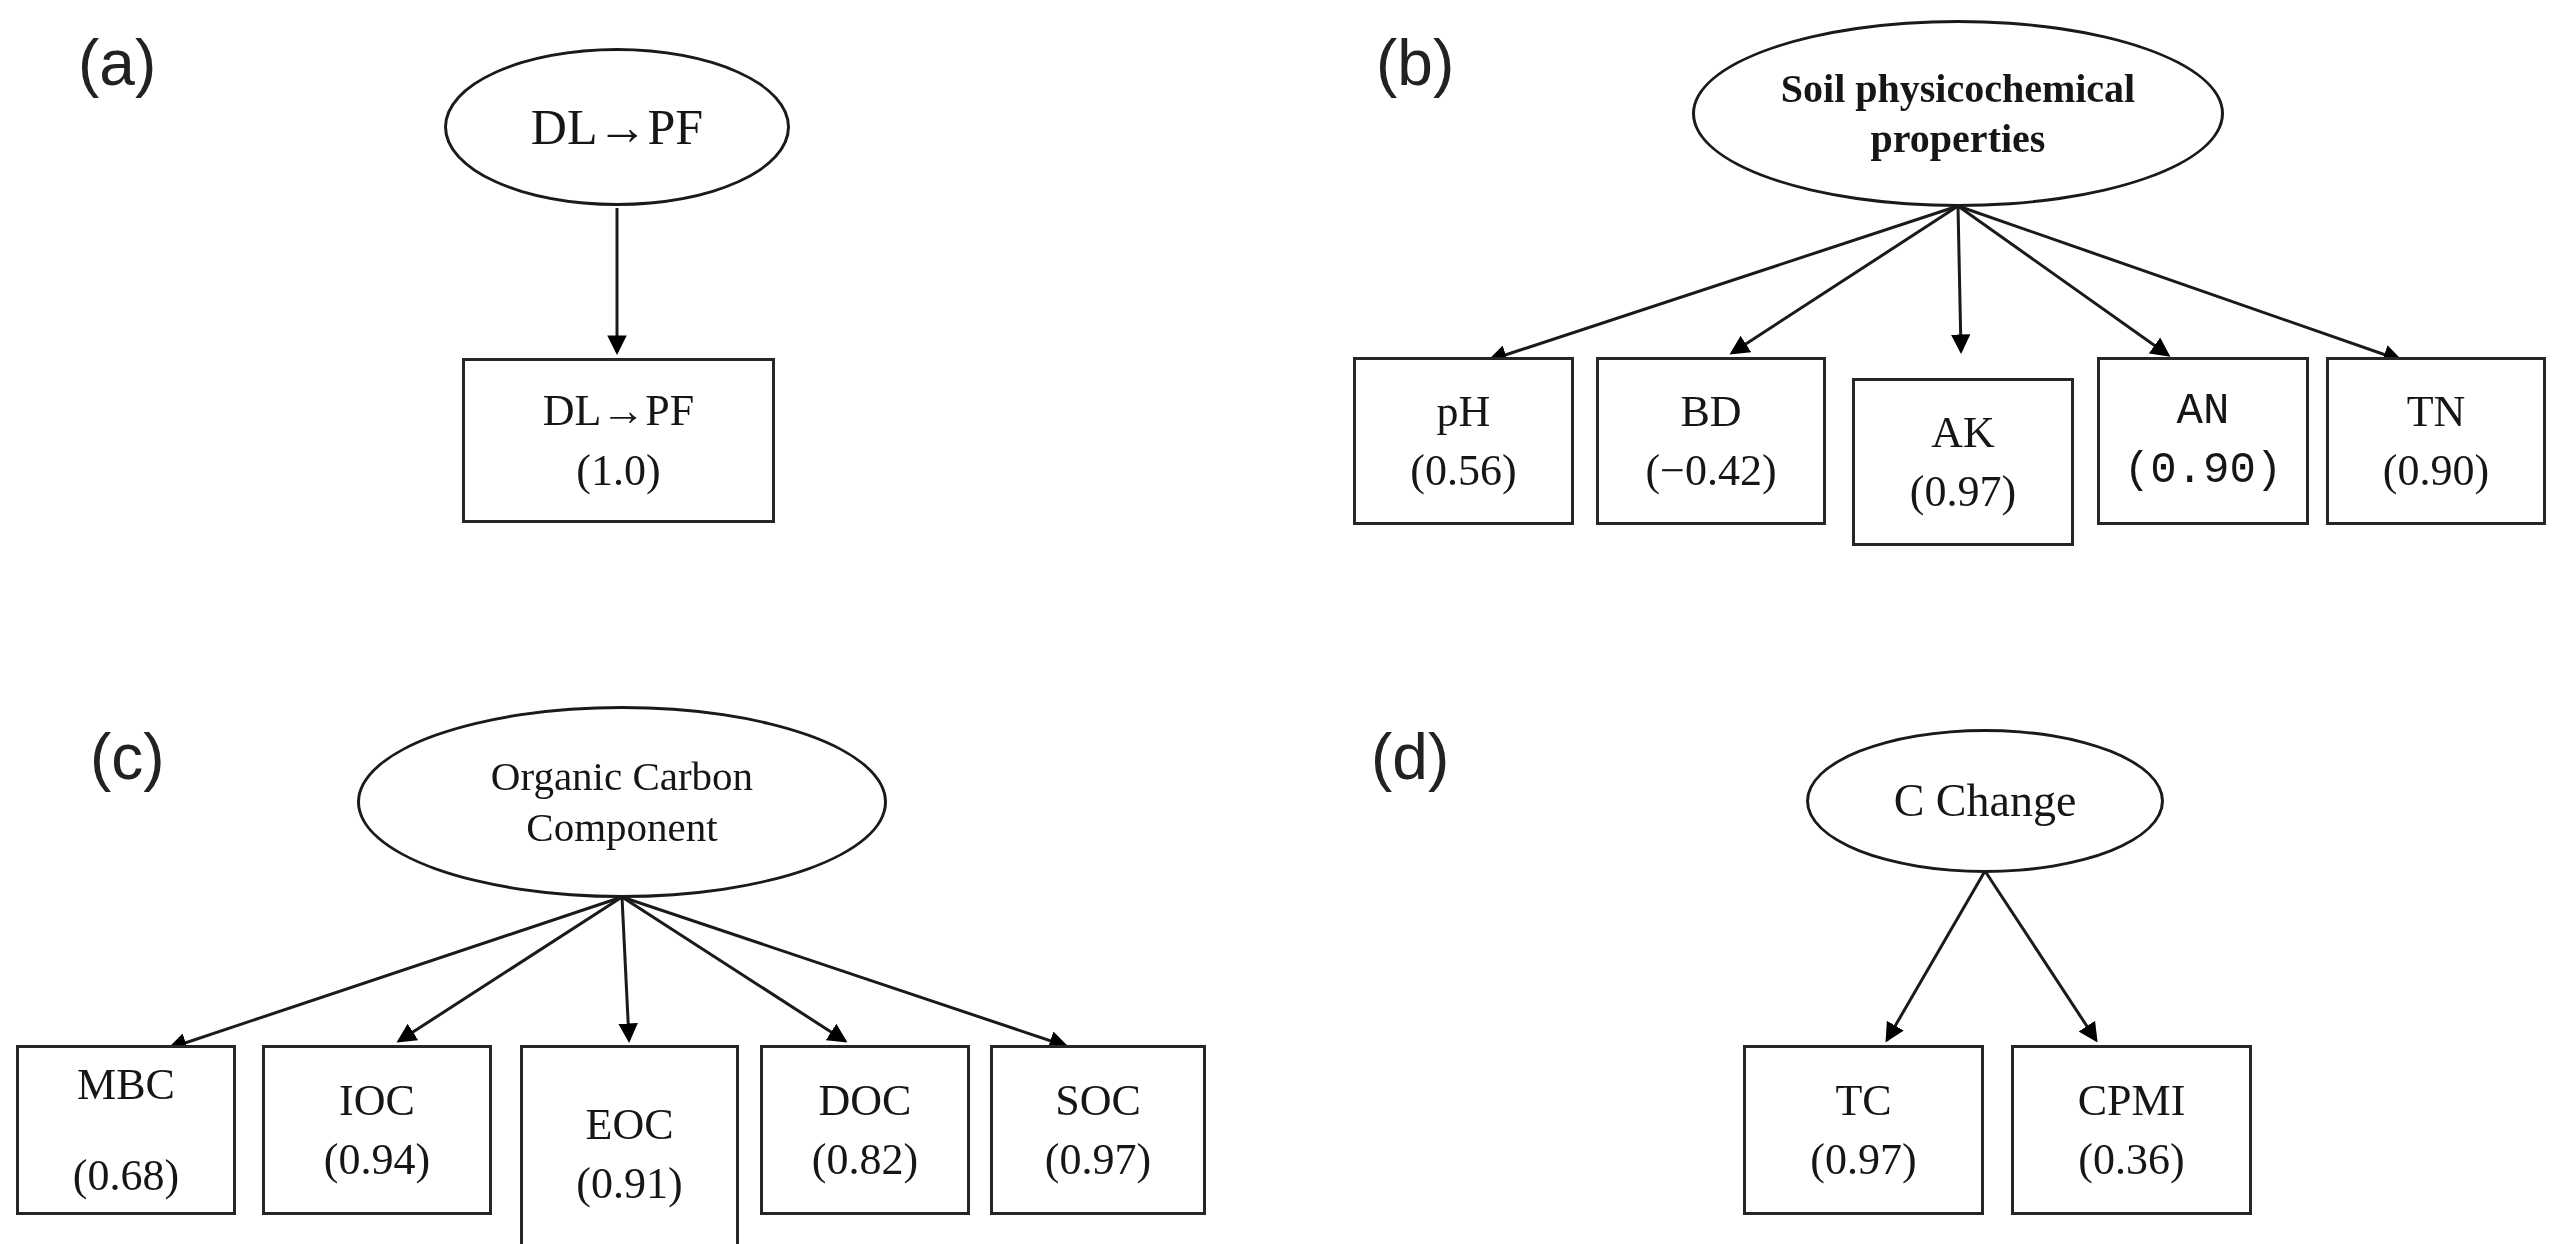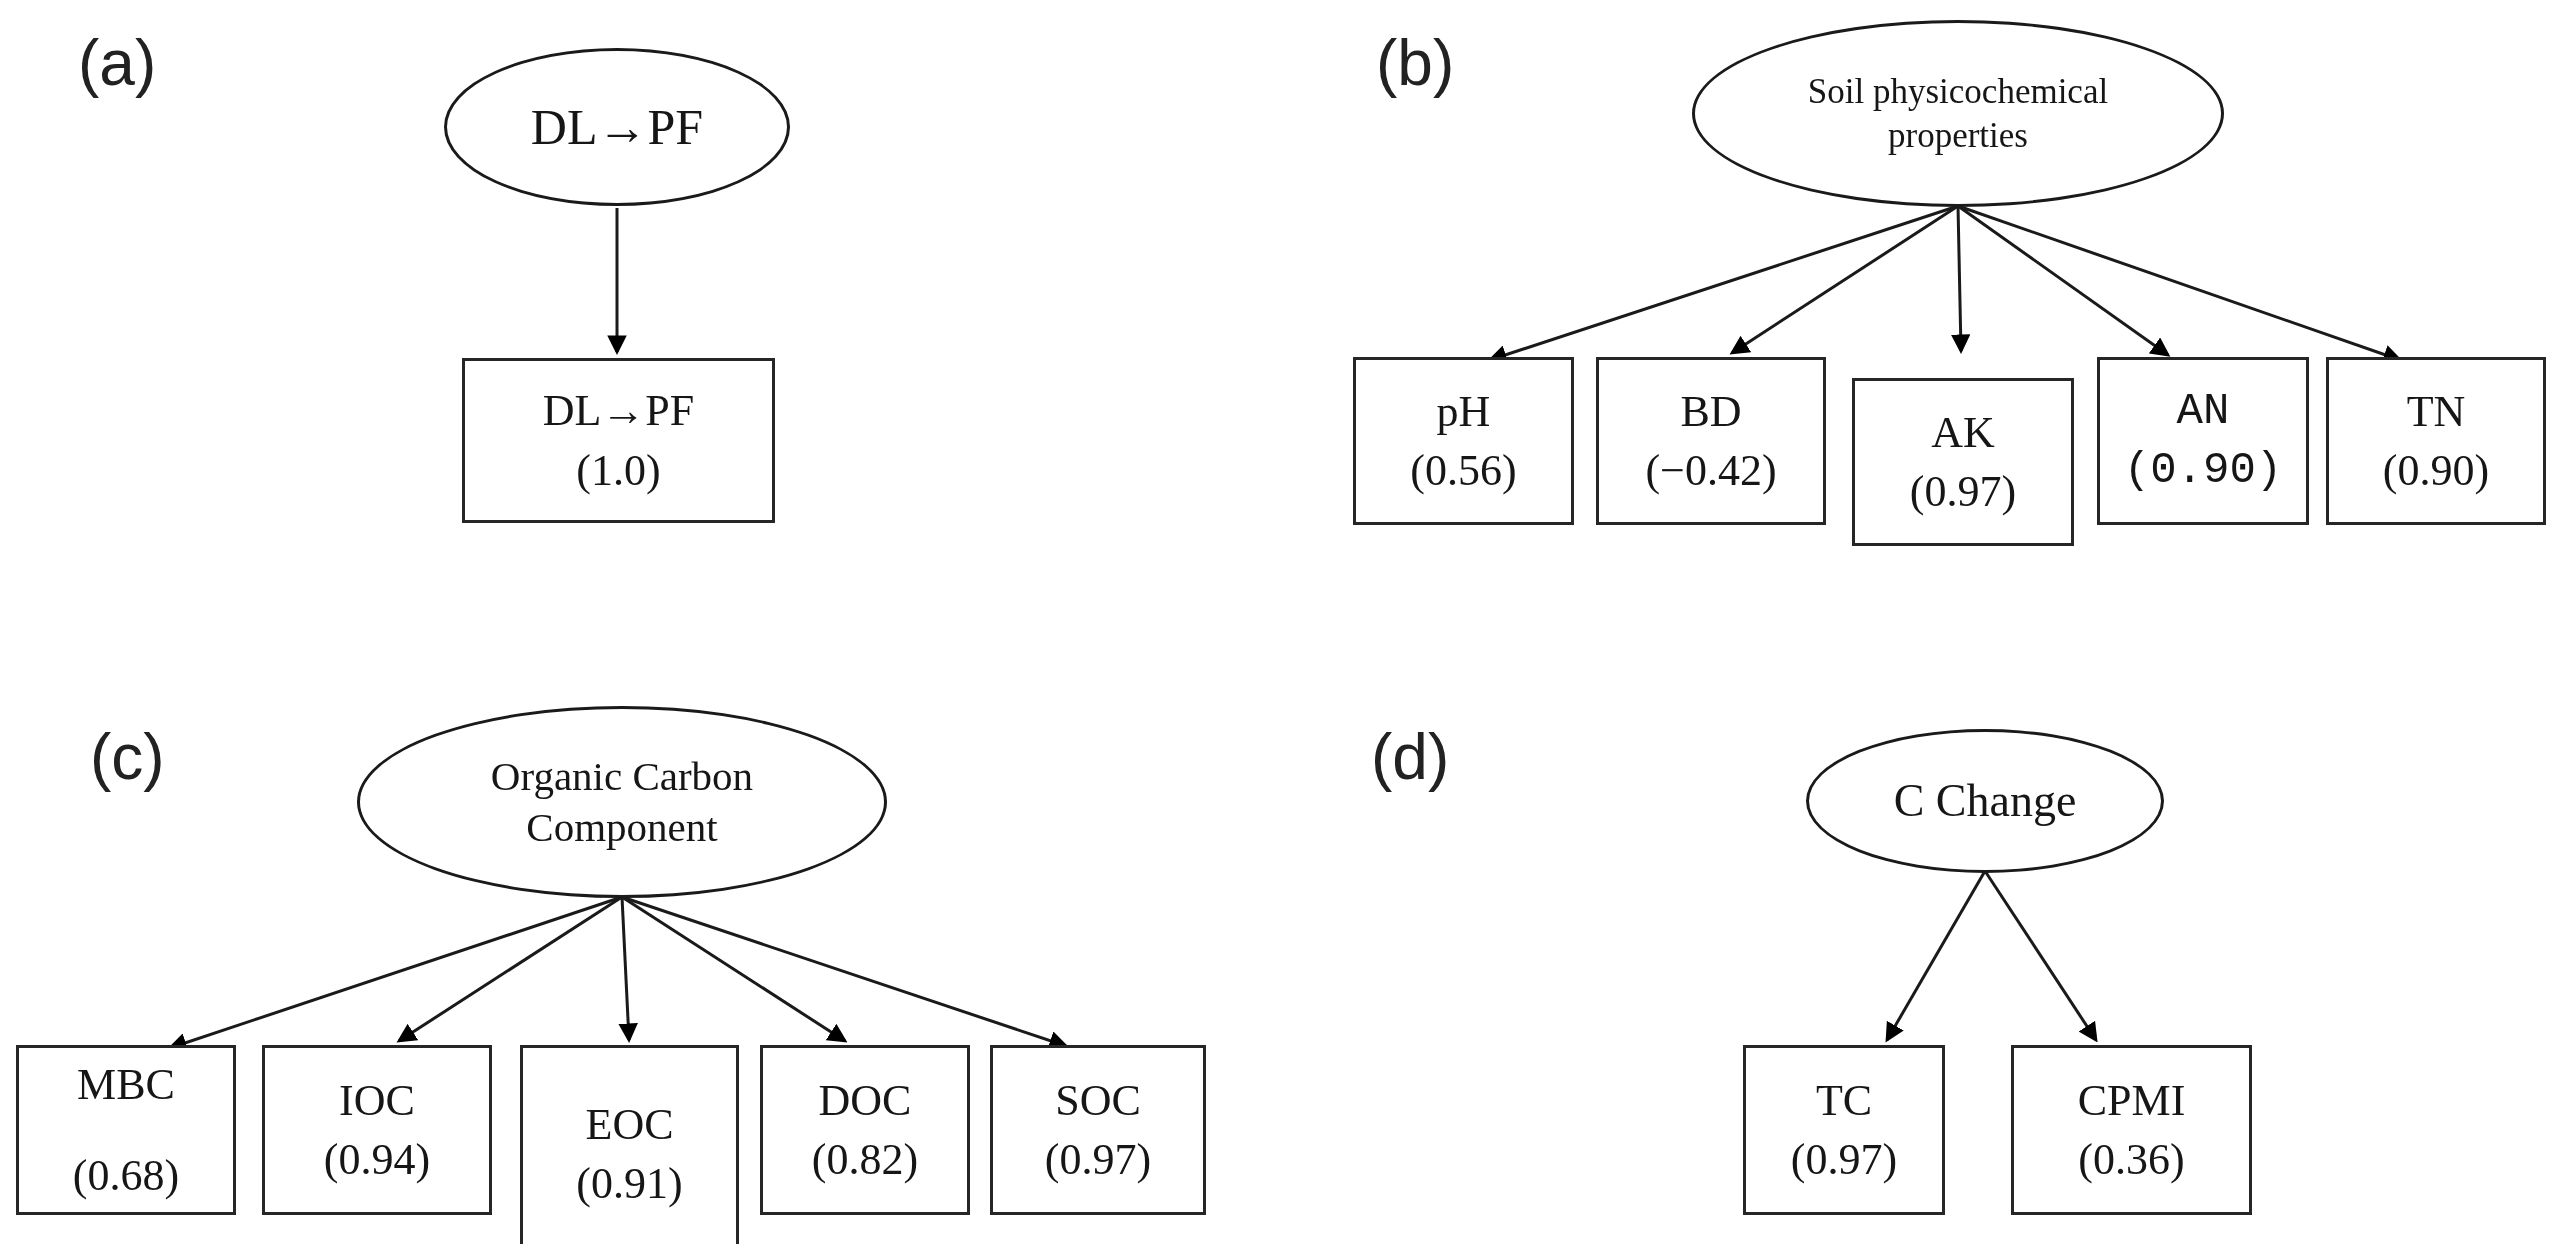--- a/index.html
+++ b/index.html
@@ -29,21 +29,21 @@
     align-items: center;
     justify-content: center;
     text-align: center;
   }
   .latent-text {
     white-space: pre-line;
     line-height: 1.25;
     padding: 0 18px;
   }
   .ellipse-a { left: 444px; top: 48px;  width: 346px; height: 158px; font-size: 50px; }
-  .ellipse-b { left: 1692px; top: 20px; width: 532px; height: 187px; font-size: 35px; }
+  .ellipse-b { left: 1692px; top: 20px; width: 532px; height: 187px; font-size: 40px; font-weight: bold; }
   .ellipse-c { left: 357px; top: 706px; width: 530px; height: 192px; font-size: 41px; }
   .ellipse-d { left: 1806px; top: 729px; width: 358px; height: 144px; font-size: 46px; }
   .box {
     position: absolute;
     border: 3px solid #262626;
     background: #ffffff;
     display: flex;
     flex-direction: column;
     align-items: center;
     justify-content: center;
@@ -152,21 +152,21 @@
   </div>
   <div class="box" style="left:760px; top:1045px; width:210px; height:170px;">
     <div class="node-name">DOC</div>
     <div class="node-loading">(0.82)</div>
   </div>
   <div class="box" style="left:990px; top:1045px; width:216px; height:170px;">
     <div class="node-name">SOC</div>
     <div class="node-loading">(0.97)</div>
   </div>
 
-  <div class="box" style="left:1743px; top:1045px; width:202px; height:170px;">
+  <div class="box" style="left:1743px; top:1045px; width:241px; height:170px;">
     <div class="node-name">TC</div>
     <div class="node-loading">(0.97)</div>
   </div>
   <div class="box" style="left:2011px; top:1045px; width:241px; height:170px;">
     <div class="node-name">CPMI</div>
     <div class="node-loading">(0.36)</div>
   </div>
 
 </div>
 

